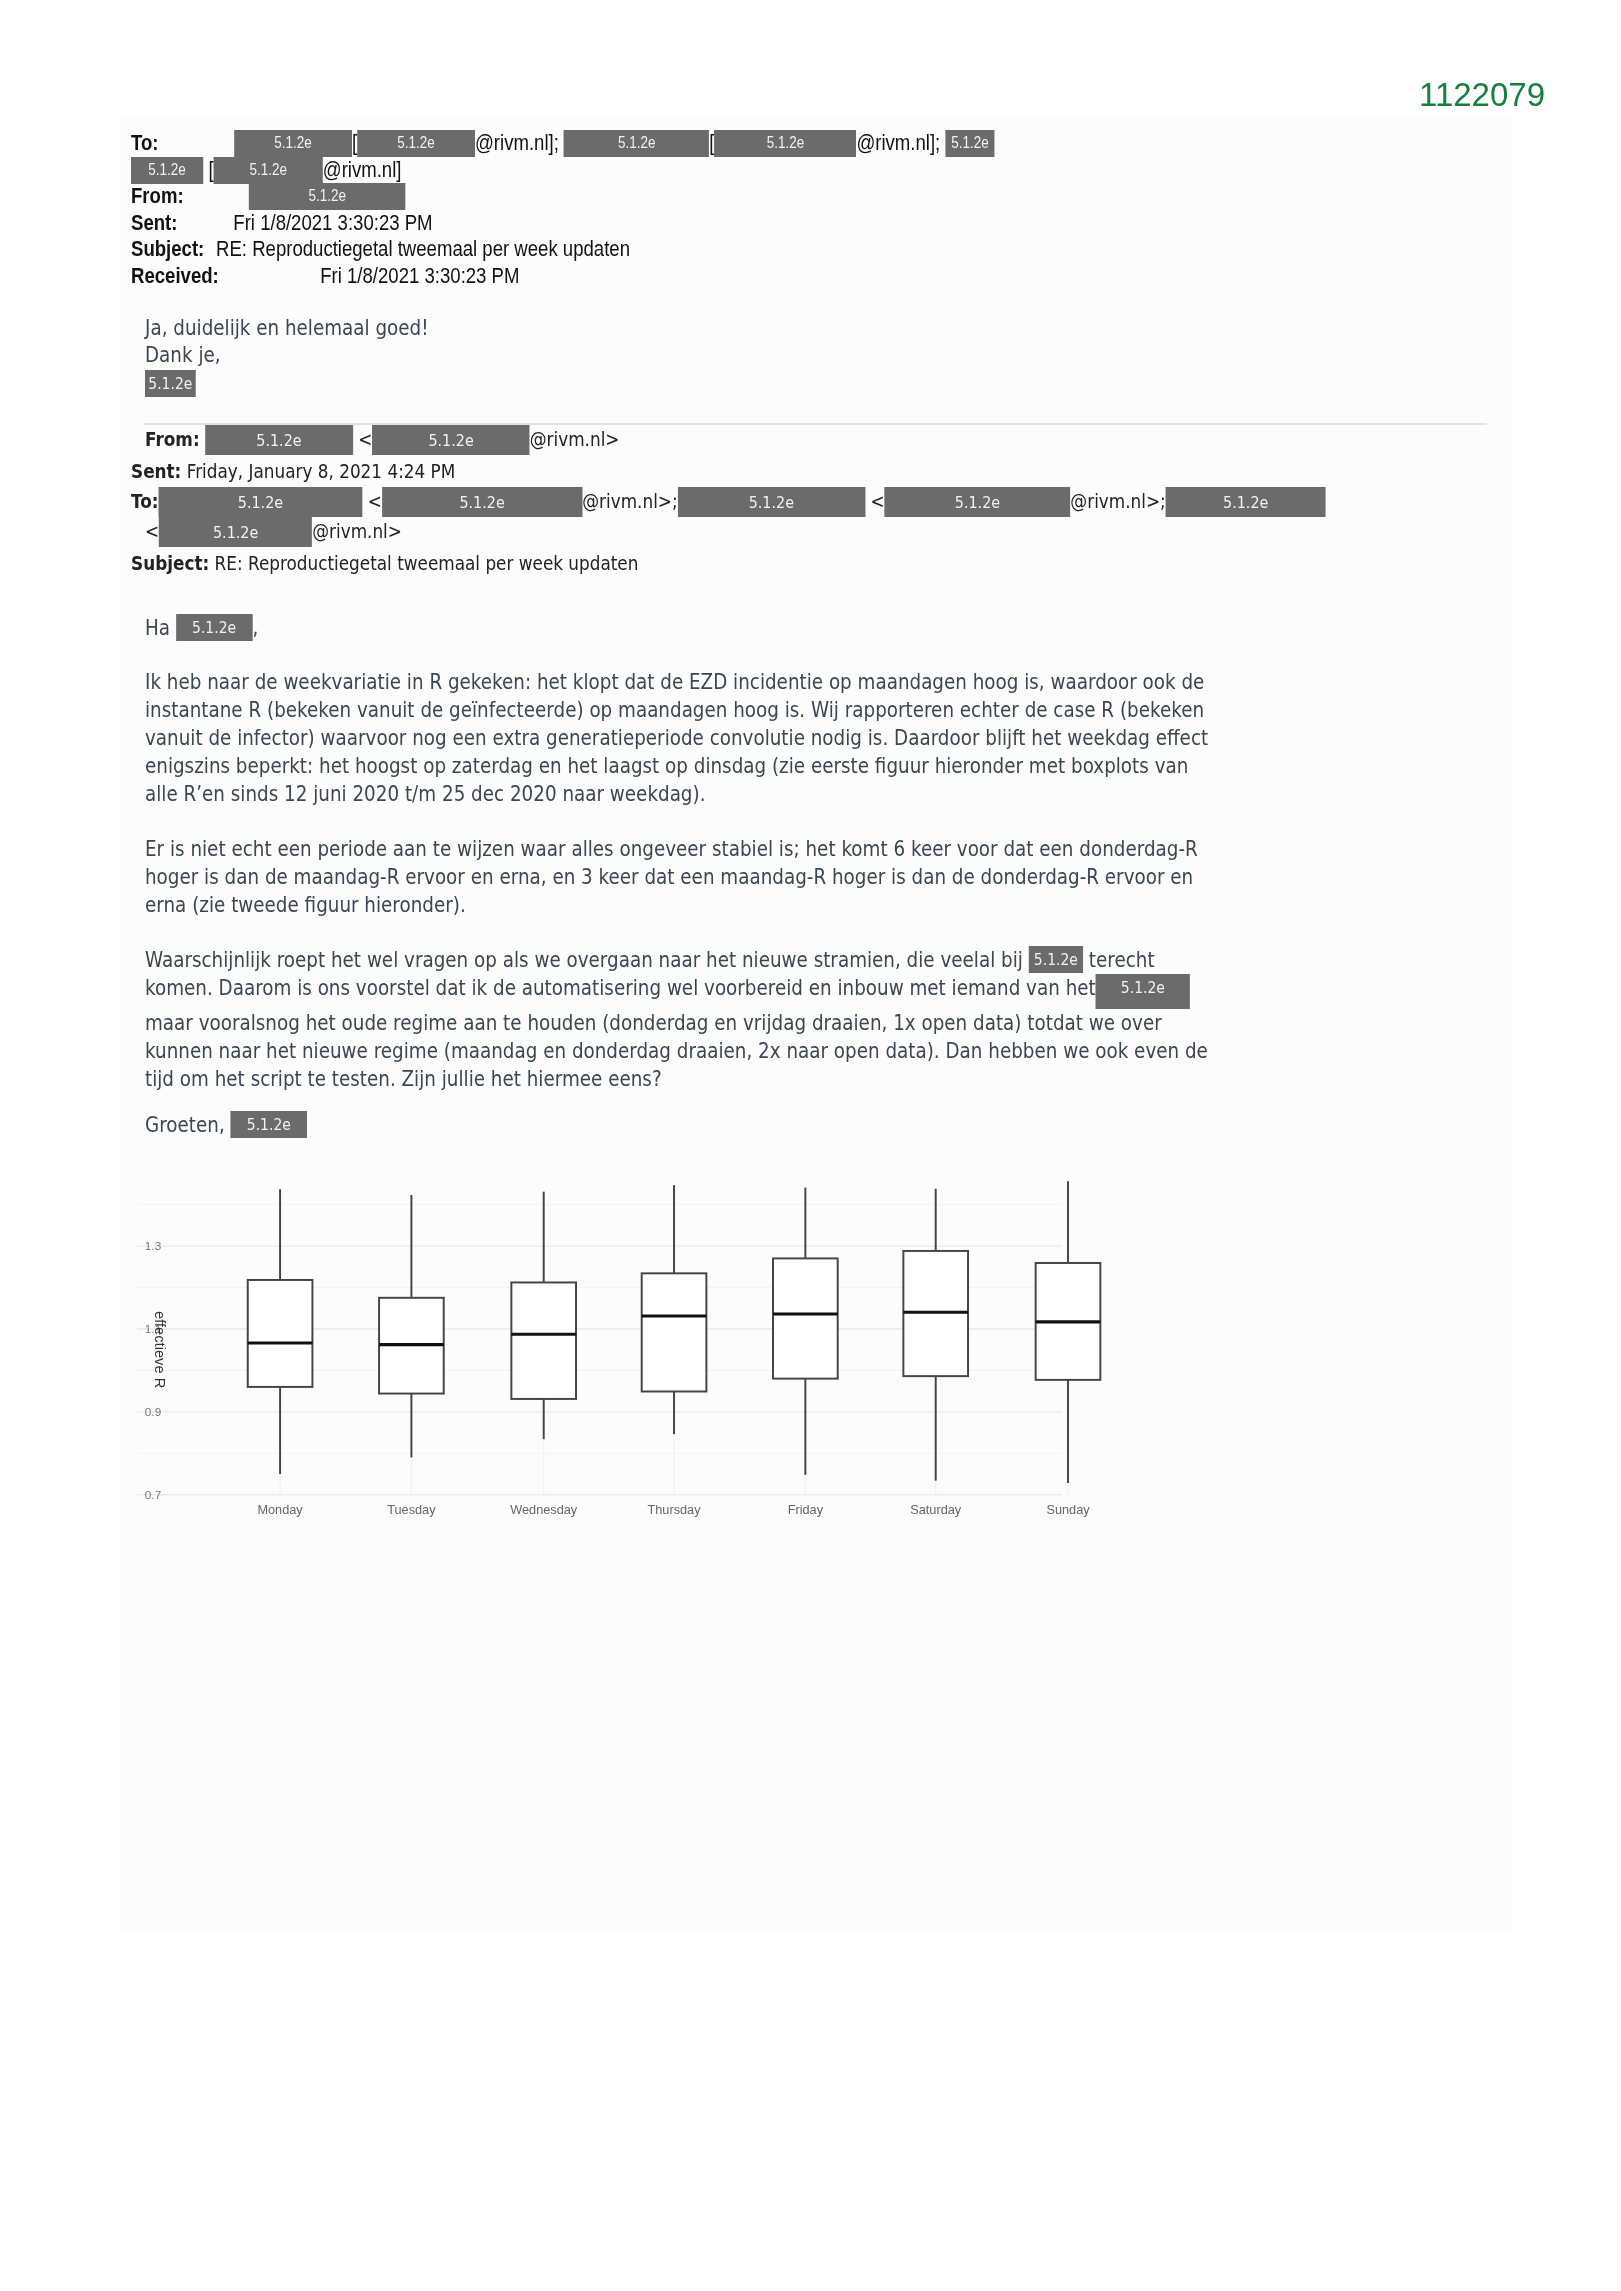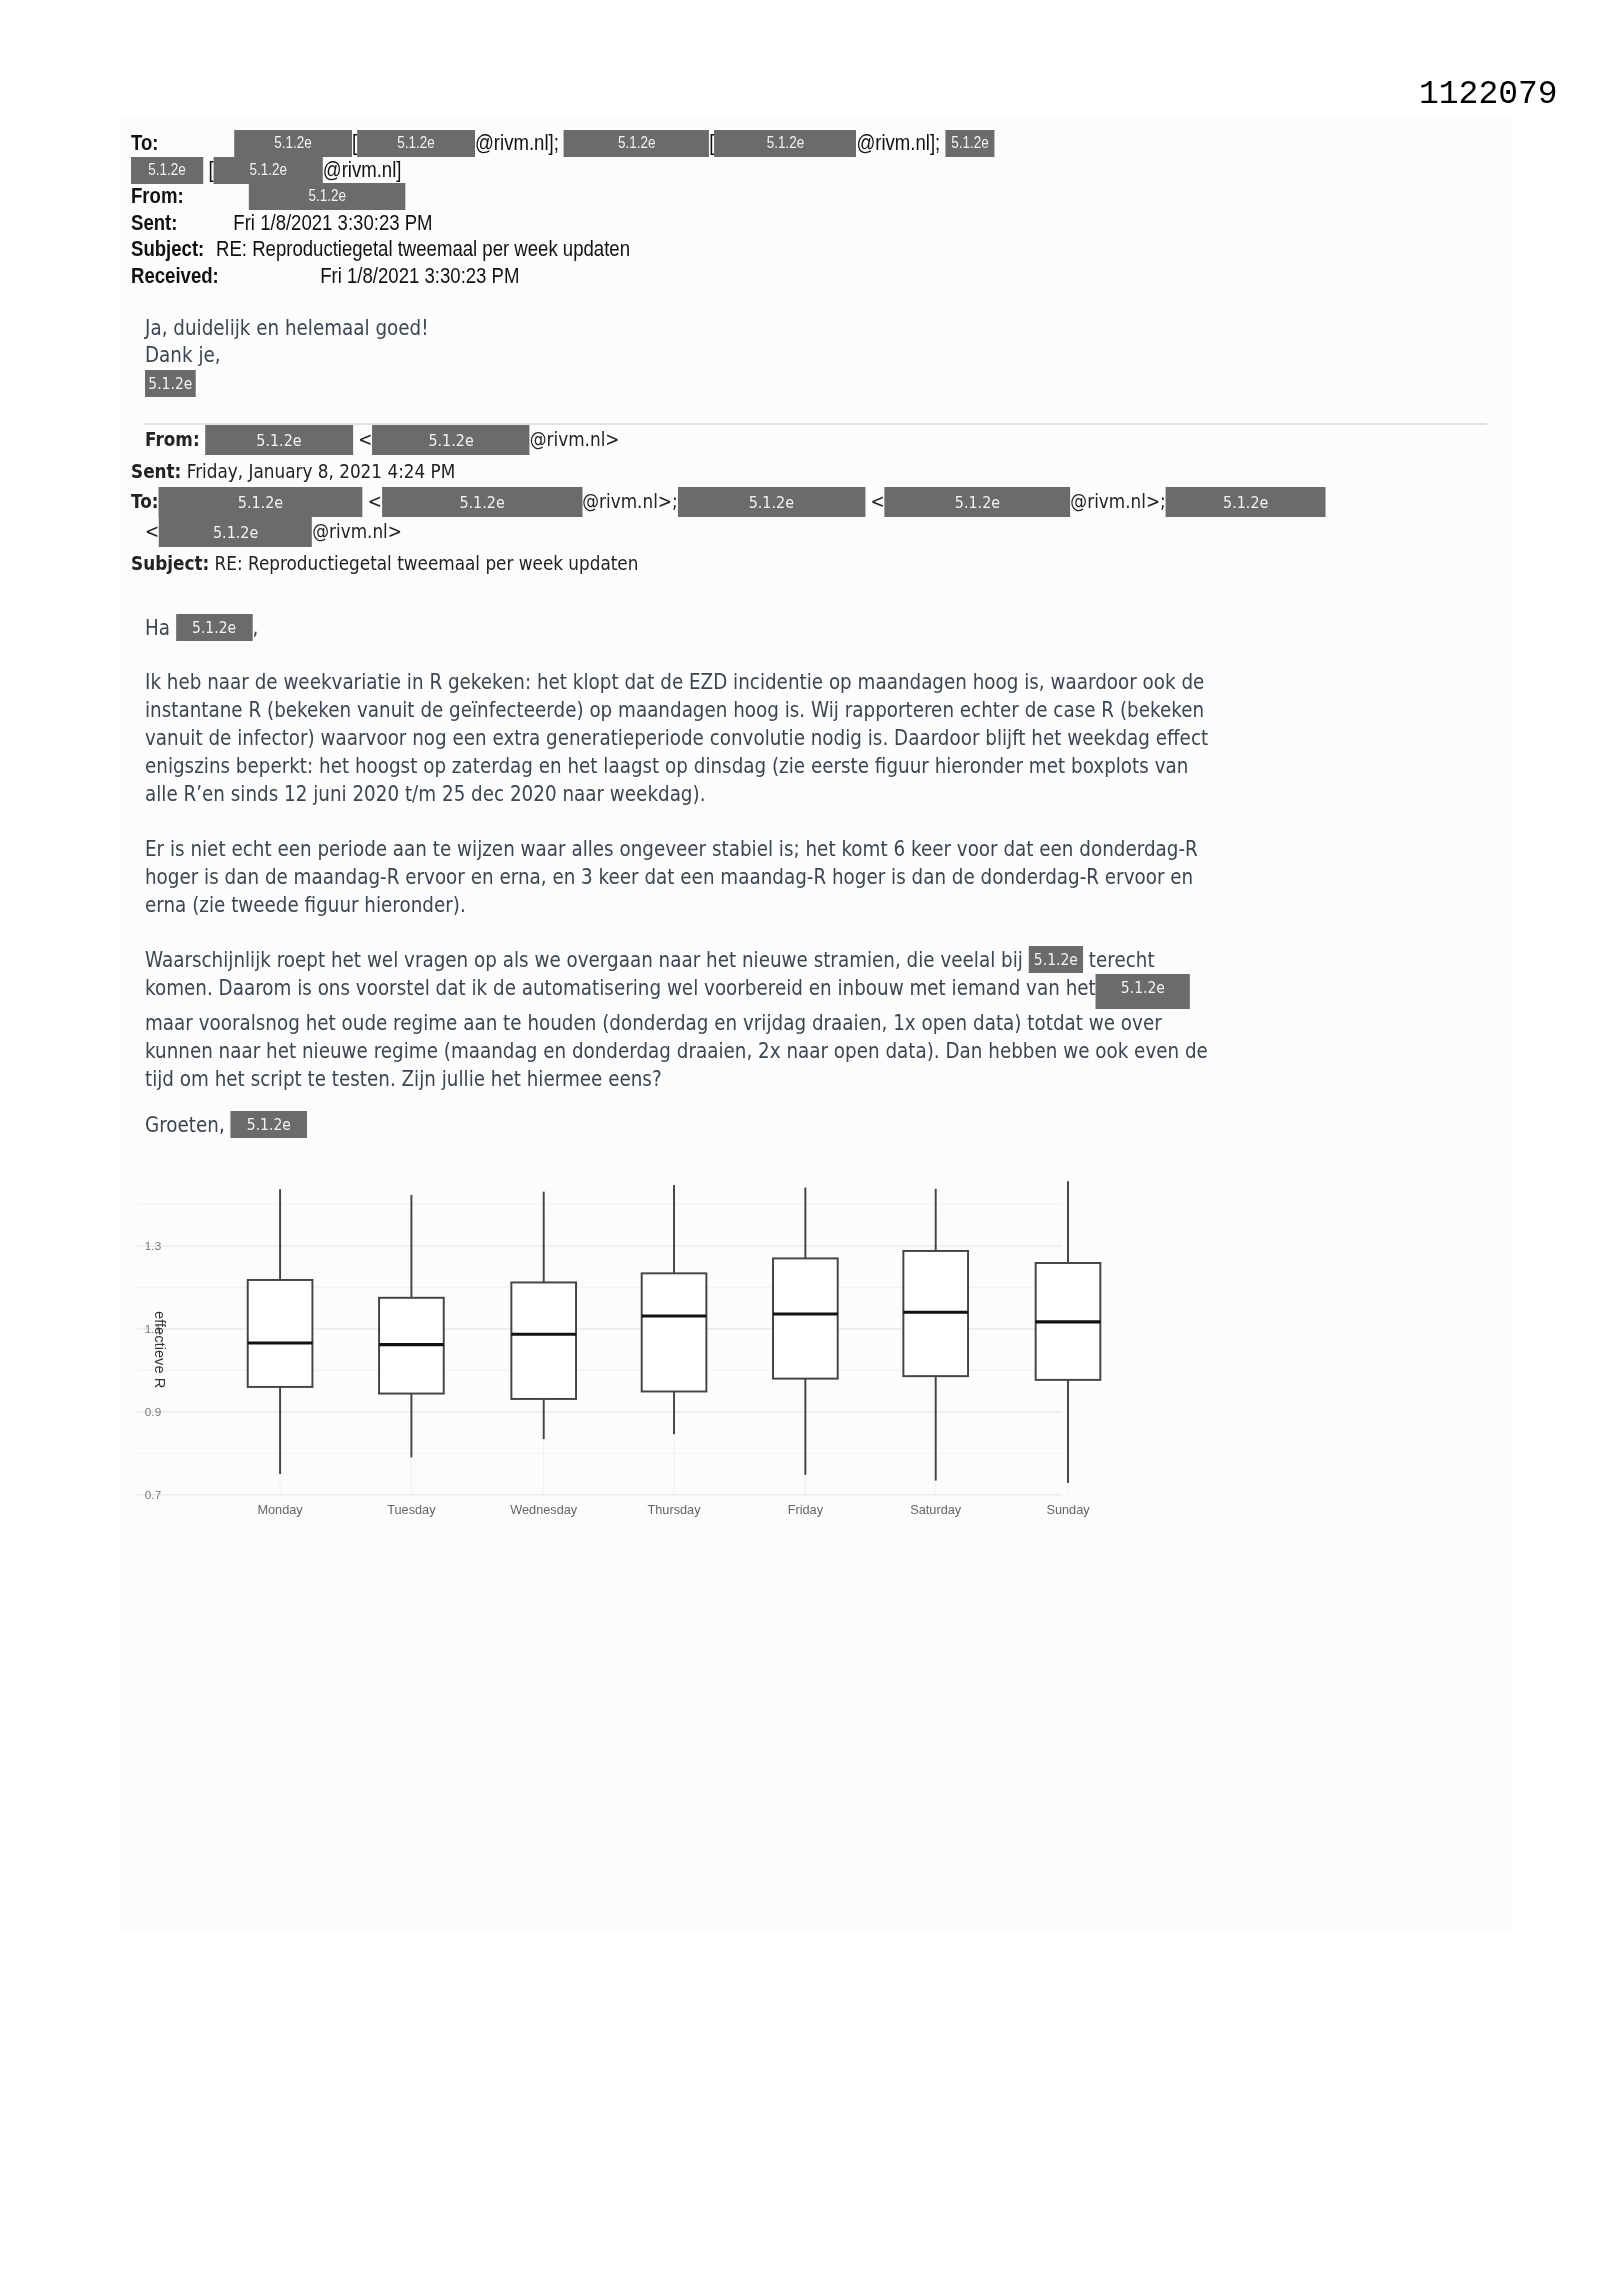--- a/index.html
+++ b/index.html
@@ -1,17 +1,17 @@
 <!DOCTYPE html>
 <html><head>
 <meta charset="utf-8">
 <style>
   html, body { margin:0; padding:0; background:#ffffff; }
   body { width:1621px; height:2292px; position:relative; overflow:hidden; font-family:"Liberation Sans", sans-serif; color:#000; }
-  .docnum { position:absolute; left:1419px; top:76px; font-size:33px; font-family:Liberation Mono, monospace; color:#000000; letter-spacing:0px; }
+  .docnum { position:absolute; left:1419px; top:76px; font-size:33px; font-family:Liberation Sans, sans-serif; color:#15803d; letter-spacing:0px; }
   .panel { position:absolute; left:120px; top:116px; width:1392px; height:1815px; background:#fcfcfc; }
   .hdr { position:absolute; font-family:"Liberation Sans", sans-serif; font-size:21.6px; color:#111; line-height:26.5px; white-space:nowrap; transform:scaleX(0.86); transform-origin:left top; }
   .hdr b { font-weight:bold; }
   .red { display:inline-block; background:#6b6b6b; color:#f2f2f2; font-size:15.7px; text-align:center; vertical-align:top; line-height:26.5px; height:26.5px; }
   .body-text { position:absolute; font-family:"DejaVu Sans", sans-serif; font-size:20.6px; color:#3b4652; line-height:28px; white-space:nowrap; transform:scaleX(0.89); transform-origin:left top; }
   .body-text .red { height:27.4px; line-height:27.4px; }
   .fwd { position:absolute; font-family:"DejaVu Sans", sans-serif; font-size:19.6px; color:#222; line-height:30px; white-space:nowrap; transform:scaleX(0.86); transform-origin:left top; }
   .fwd b { font-weight:bold; }
   .fwd .red { height:30px; line-height:30px; font-size:16.7px; }
   .hr { position:absolute; left:144px; top:423px; width:1343px; height:2px; background:#e1e1e1; }

